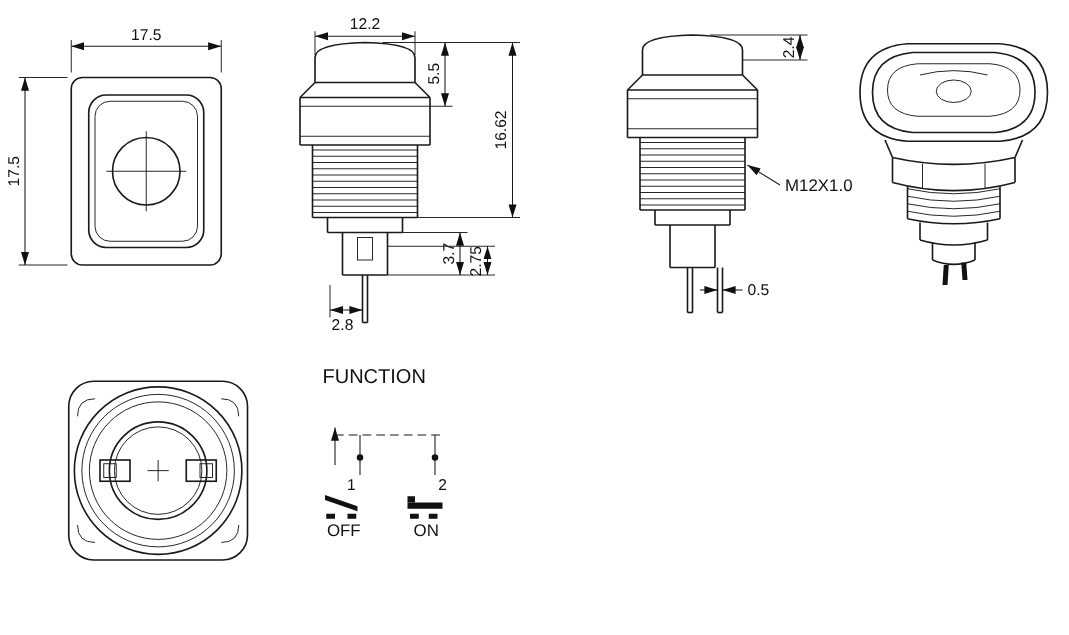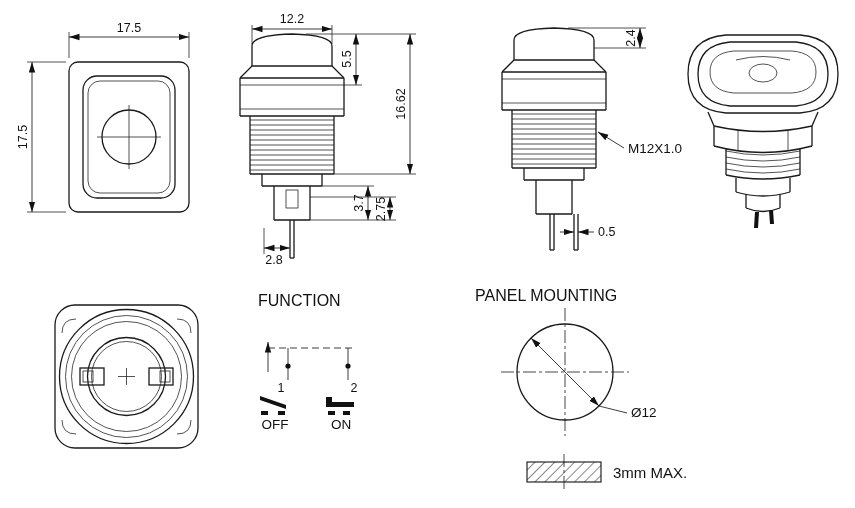--- a/index.html
+++ b/index.html
@@ -26,21 +26,21 @@
     <defs>
       <marker id="arw" markerWidth="11" markerHeight="8" refX="10.5" refY="3.5" orient="auto-start-reverse" markerUnits="userSpaceOnUse">
         <path d="M0,0.3 L10.5,3.5 L0,6.7 Z" fill="#111"></path>
       </marker>
       <pattern id="hatch" width="7" height="7" patternUnits="userSpaceOnUse" patternTransform="rotate(45)">
         <line x1="0" y1="0" x2="0" y2="7" stroke="#111" stroke-width="1"></line>
       </pattern>
     </defs>
   </svg>
 
-  <div class="view" style="left:20px;top:14px;text-align:center;">
+  <div class="view" style="left:8px;top:14px;text-align:center;">
     <svg width="200" height="212" viewBox="0 0 200 212">
       <g>
         <line class="t" x1="49" y1="18" x2="49" y2="44"></line>
         <line class="t" x1="169" y1="18" x2="169" y2="44"></line>
         <line class="d" x1="49" y1="23" x2="169" y2="23" marker-start="url(#arw)" marker-end="url(#arw)"></line>
         <text x="109" y="18" text-anchor="middle">17.5</text>
         <line class="t" x1="7" y1="48" x2="46" y2="48"></line>
         <line class="t" x1="7" y1="198" x2="46" y2="198"></line>
         <line class="d" x1="12" y1="48" x2="12" y2="198" marker-start="url(#arw)" marker-end="url(#arw)"></line>
         <text transform="translate(7,123) rotate(-90)" text-anchor="middle">17.5</text>
@@ -273,32 +273,14 @@
       <g>
         <rect class="fillb" x="84" y="105" width="6" height="5"></rect>
         <rect class="fillb" x="84" y="110" width="28" height="5"></rect>
         <rect class="fillb" x="86" y="119" width="7" height="4"></rect>
         <rect class="fillb" x="101" y="119" width="7" height="4"></rect>
       </g>
       <text x="99" y="137" class="med" text-anchor="middle">ON</text>
     </svg>
   </div>
 
-  <div class="view" style="left:455px;top:284px;">
-    <svg width="255" height="224" viewBox="0 0 255 224">
-      <text x="20" y="17" class="big" text-anchor="start">PANEL MOUNTING</text>
-      <g>
-        <circle class="o" cx="110" cy="88" r="48"></circle>
-        <line class="cl" x1="46" y1="88" x2="174" y2="88"></line>
-        <line class="cl" x1="110" y1="24" x2="110" y2="152"></line>
-        <line class="d" x1="76" y1="54" x2="144" y2="122" marker-start="url(#arw)" marker-end="url(#arw)"></line>
-        <line class="d" x1="144" y1="122" x2="172" y2="129"></line>
-        <text x="176" y="133" class="med" text-anchor="start">Ø12</text>
-      </g>
-      <g>
-        <rect x="72" y="178" width="74" height="20" fill="url(#hatch)" stroke="#111" stroke-width="1.1"></rect>
-        <line class="cl" x1="109" y1="170" x2="109" y2="206"></line>
-        <text x="158" y="194" class="big" style="font-size:15px" text-anchor="start">3mm MAX.</text>
-      </g>
-    </svg>
-  </div>
 
 </div>
 
 </body></html>

